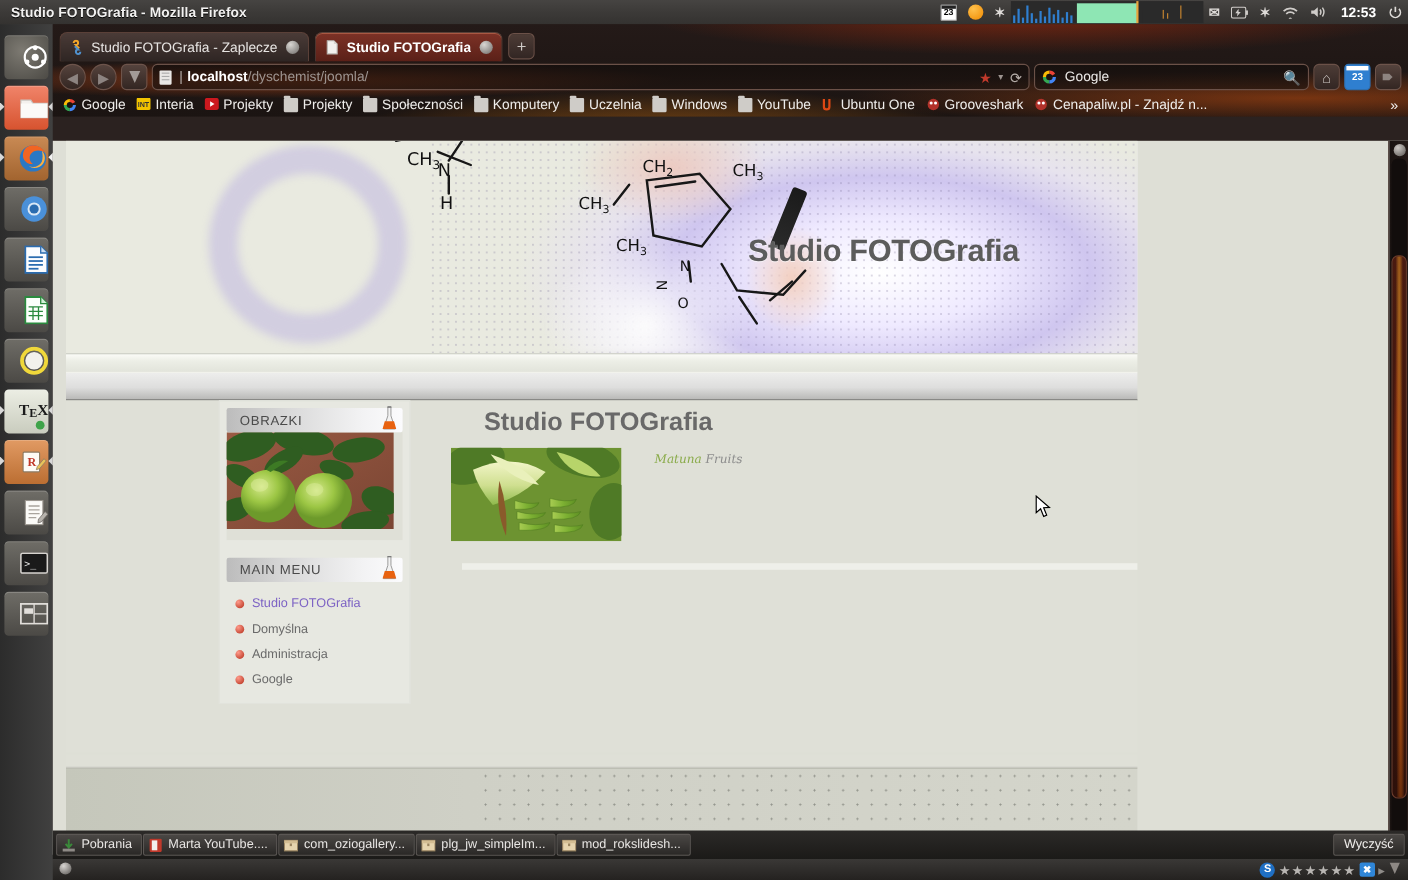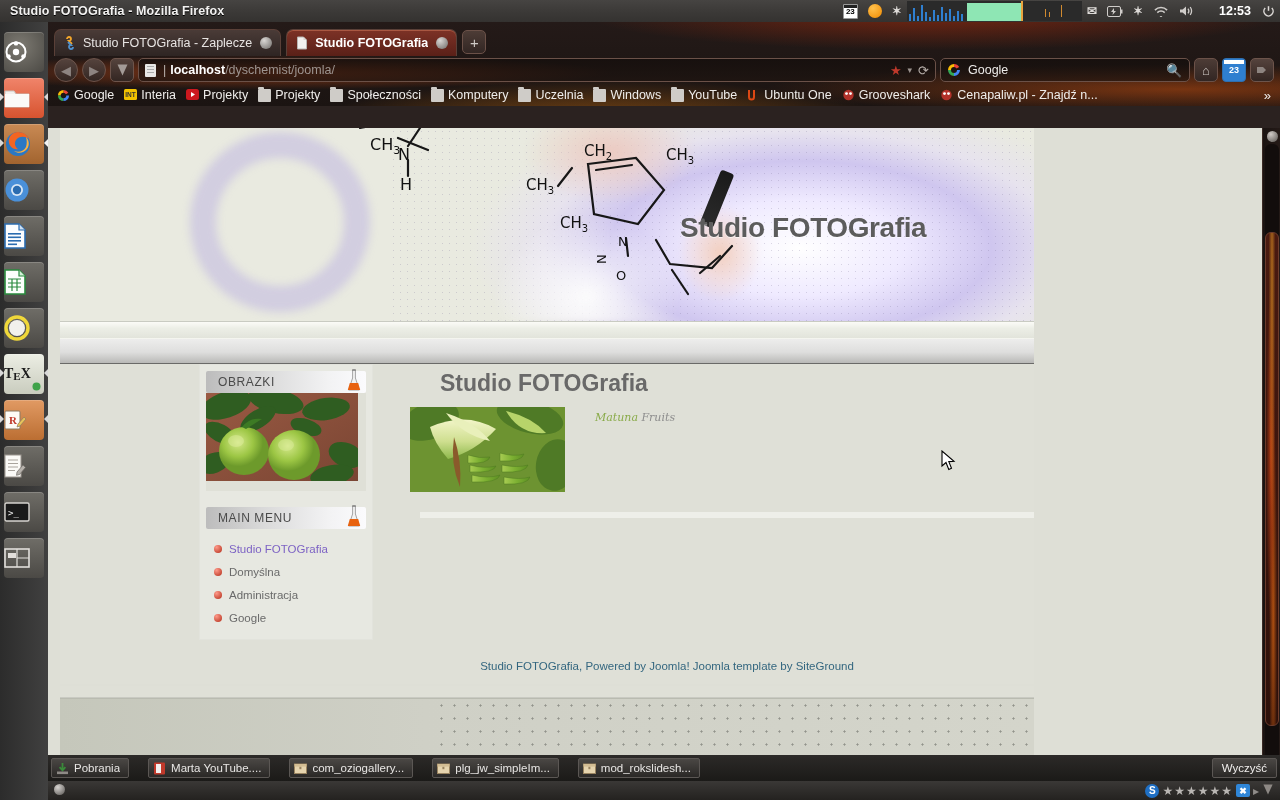--- a/index.html
+++ b/index.html
@@ -27,30 +27,30 @@
   .cal-ico::before{content:"";position:absolute;top:0;left:0;right:0;height:3px;background:#222;}
   .sun-ico{width:14px;height:14px;border-radius:50%;
       background:radial-gradient(circle at 35% 30%,#ffc14d,#f08a00);}
   .mon-graph{width:60px;height:20px;background:#2a2a2a;position:relative;overflow:hidden;}
   .mon-graph i{position:absolute;bottom:0;width:2px;background:#2f7fd0;}
   .mon-bar{width:60px;height:20px;background:#2a2a2a;position:relative;}
   .mon-bar .fill{position:absolute;left:0;bottom:0;top:2px;width:55px;background:#8ee6b4;}
   .mon-bar .line{position:absolute;right:4px;top:0;bottom:0;width:2px;background:#e8a33d;}
   .mon-blank{width:55px;height:20px;background:#2a2a2a;position:relative;}
   .mon-blank .sp{position:absolute;bottom:4px;width:1px;height:8px;background:#d08a30;}
-  .clock{ color:#fff; font-size:12.5px; font-weight:bold; padding:0 6px;margin-left:12px;}
+  .clock{ color:#fff; font-size:12.5px; font-weight:bold; padding:0 6px;}
 
   
   #launcher{
     position:absolute;left:0;top:22px;width:48px;height:778px;
     background:linear-gradient(to right,rgba(42,42,42,.88),rgba(66,66,66,.80));
     padding-top:6px;
   }
   .lnch{ width:40px;height:40px;margin:4px auto 6px auto;border-radius:4px;
-      position:relative;display:flex;align-items:center;justify-content:flex-start;
+      position:relative;display:flex;align-items:center;justify-content:flex-end;
       box-shadow:inset 0 1px 0 rgba(255,255,255,.18);}
   .lnch.run::before{content:"";position:absolute;left:-5px;top:14px;
       border-top:5px solid transparent;border-bottom:5px solid transparent;
       border-left:5px solid #d8d8d8;}
   .lnch.run::after{content:"";position:absolute;right:-5px;top:14px;
       border-top:5px solid transparent;border-bottom:5px solid transparent;
       border-right:5px solid #d8d8d8;}
   .lnch.focus::after{content:"";position:absolute;right:-5px;top:14px;
       border-top:5px solid transparent;border-bottom:5px solid transparent;
       border-right:5px solid #f2f2f2;}
@@ -223,21 +223,21 @@
     background:
       radial-gradient(ellipse at 50% 10%,rgba(255,170,40,.55),rgba(255,170,40,0) 40%),
       radial-gradient(ellipse at 40% 45%,rgba(220,70,20,.7),rgba(220,70,20,0) 45%),
       radial-gradient(ellipse at 60% 78%,rgba(255,120,20,.6),rgba(255,120,20,0) 40%),
       linear-gradient(to bottom,#4a1a10,#2d100a);
     border:1px solid #6d3c2c;}
 
   
   #taskbar{position:absolute;left:48px;top:755px;width:1232px;height:26px;
     background:linear-gradient(to bottom,#2c2a28,#1b1a18);
-    display:flex;align-items:center;padding:0 3px;gap:19px;}
+    display:flex;align-items:center;padding:0 3px;gap:1px;}
   .task{height:20px;display:flex;align-items:center;padding:0 8px 0 4px;
     border-radius:2px;font-size:11.5px;color:#e8e6e4;
     background:linear-gradient(to bottom,#4a4744,#2a2826);
     border:1px solid #5b5754;max-width:128px;}
   .task .ti{width:13px;height:13px;margin-right:5px;flex:none;}
   .task .tl{white-space:nowrap;overflow:hidden;text-overflow:ellipsis;}
   .clearbtn{margin-left:auto;height:20px;display:flex;align-items:center;
     padding:0 9px;font-size:11.5px;color:#f0eeec;
     background:linear-gradient(to bottom,#4a4744,#2a2826);border:1px solid #5b5754;border-radius:2px;}
 
@@ -724,21 +724,20 @@
               <path d="M96 4 q26 6 40 22 q-26 2-40-22 Z" fill="#b7d46a"></path>
             </svg>
             <div id="slide-caption">
               <span class="g">Matuna</span>
               <span class="d">Fruits</span>
             </div>
           </div>
           <div id="slide-bar"></div>
         </div>
 
-        <div id="footer">Studio FOTOGrafia, Powered by Joomla! Joomla template by SiteGround</div>
         <div id="bottomstrip"></div>
         <div id="bottompattern">
           <div class="plus"></div>
         </div>
       </div>
     </div>
 
     <div id="pgscroll">
       <div class="sb-btn">
           <span class="sb-knob"></span>

